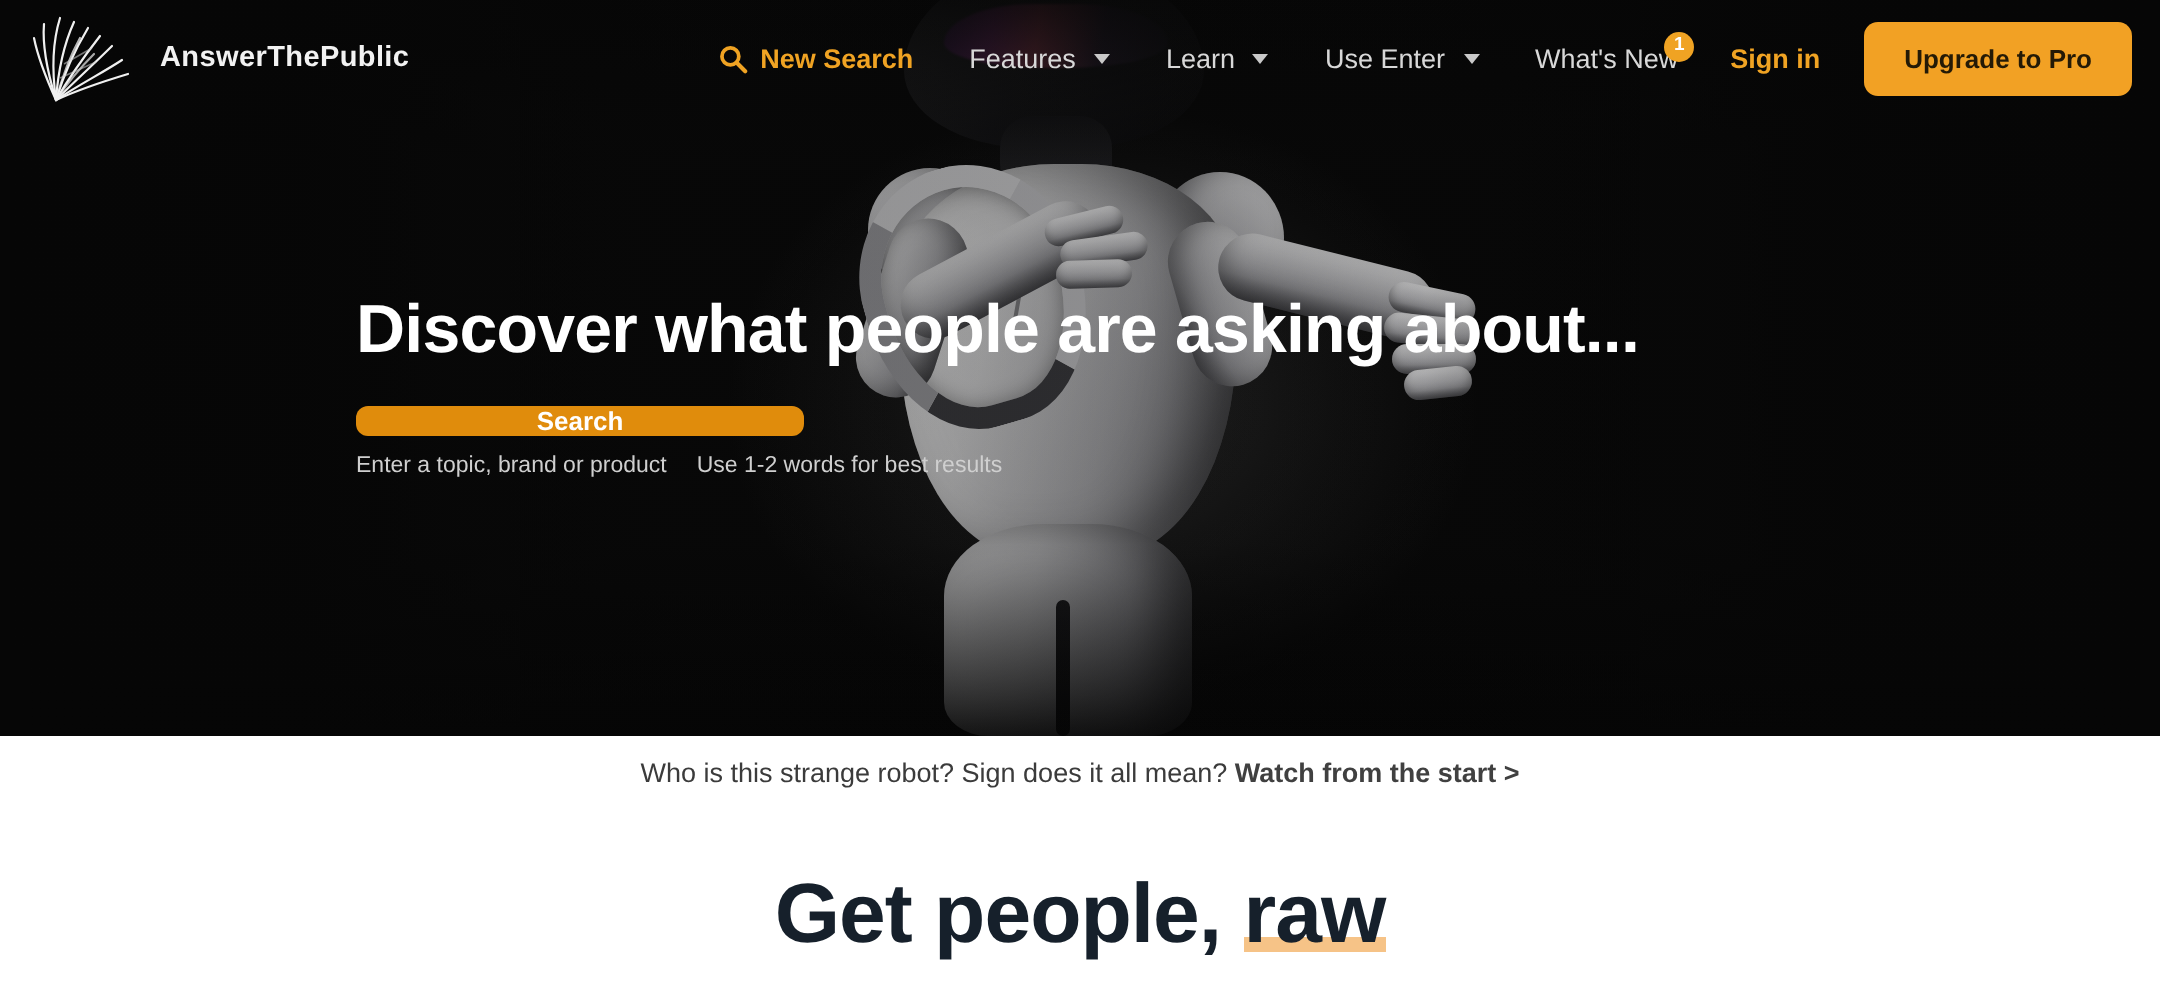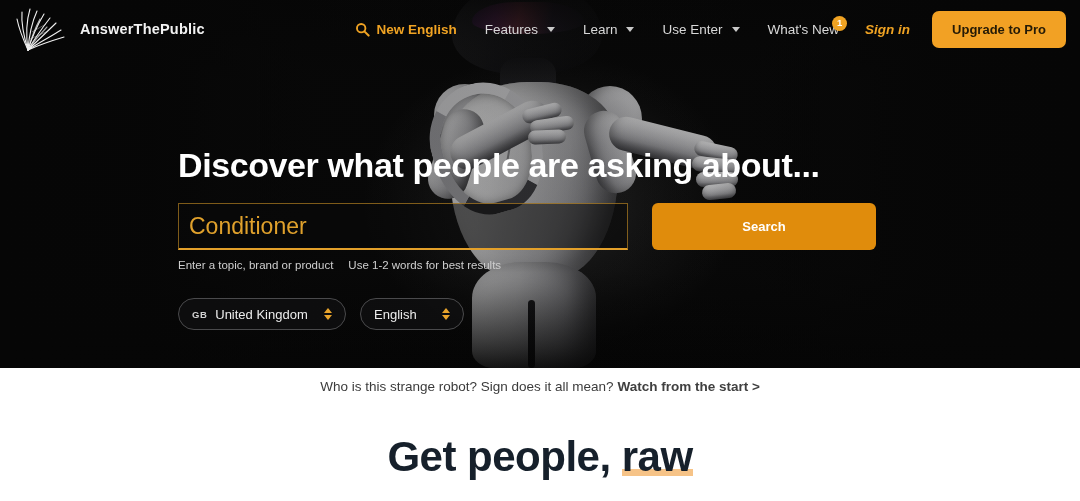--- a/index.html
+++ b/index.html
@@ -156,21 +156,21 @@
     width:0;height:0;border-left:4px solid transparent;border-right:4px solid transparent;
     border-top:5px solid #c9c9c9; margin-left:3px; display:inline-block;
   }
   .mag { width:15px; height:15px; display:block; }
   .badge {
     position:absolute; right:6px; top:2px;
     width:15px; height:15px; border-radius:50%;
     background:#f0a323; color:#fff; font-size:9.5px; font-weight:bold;
     display:flex; align-items:center; justify-content:center; line-height:1;
   }
-  .signin { color:#f0a323; font-size:13.5px; font-weight:bold; padding:8px 12px; cursor:pointer; white-space:nowrap;font-style:italic; }
+  .signin { color:#f0a323; font-size:13.5px; font-weight:bold; padding:8px 12px; cursor:pointer; white-space:nowrap; }
   .btn-pro {
     background:#f2a124; color:#241a06; font-size:13px; font-weight:bold;
     border:none; border-radius:7px; padding:11px 20px; margin-left:10px;
     cursor:pointer; white-space:nowrap;
   }
 
   
   .hero-content { position:absolute; left:178px; top:0; z-index:20; width:720px; }
   .hero-title {
     color:#ffffff; font-size:34px; font-weight:bold; letter-spacing:-.4px;
@@ -290,21 +290,21 @@
       <span class="brand-text">AnswerThePublic</span>
     </div>
 
     <div class="nav-right">
 
       <div class="nav-item accent">
         <svg class="mag" viewBox="0 0 16 16">
           <circle cx="6.6" cy="6.6" r="4.5" fill="none" stroke="#f0a323" stroke-width="2"></circle>
           <line x1="10" y1="10" x2="14.5" y2="14.5" stroke="#f0a323" stroke-width="2.2" stroke-linecap="round"></line>
         </svg>
-        <span>New English</span>
+        <span>New Search</span>
       </div>
 
       <div class="nav-item">
         <span>Features</span>
         <span class="caret"></span>
       </div>
 
       <div class="nav-item">
         <span>Learn</span>
         <span class="caret"></span>
@@ -324,48 +324,28 @@
 
       <button class="btn-pro">Upgrade to Pro</button>
     </div>
   </div>
 
   <div class="hero-content">
 
     <div class="hero-title">Discover what people are asking about...</div>
 
     <div class="search-row">
-      <div class="search-box">
-        <input type="text" value="Conditioner" style="">
-      </div>
       <button class="btn-search">Search</button>
     </div>
 
     <div class="hints">
       <div class="hint">Enter a topic, brand or product</div>
       <div class="hint">Use 1-2 words for best results</div>
     </div>
 
-    <div class="selects">
-      <div class="pill country">
-        <span class="cc">GB</span>
-        <span class="sel-label">United Kingdom</span>
-        <span class="stepper">
-            <i class="up"></i>
-            <i class="down"></i>
-          </span>
-      </div>
-      <div class="pill lang">
-        <span class="sel-label">English</span>
-        <span class="stepper">
-            <i class="up"></i>
-            <i class="down"></i>
-          </span>
-      </div>
-    </div>
   </div>
 
   <div class="light">
     <div class="robot-line">
       <span>Who is this strange robot? Sign does it all mean?</span>
       <span class="watch">Watch from the start &gt;</span>
     </div>
     <div class="big-head">
       <span>Get people, </span><span class="hl">raw</span>
     </div>

